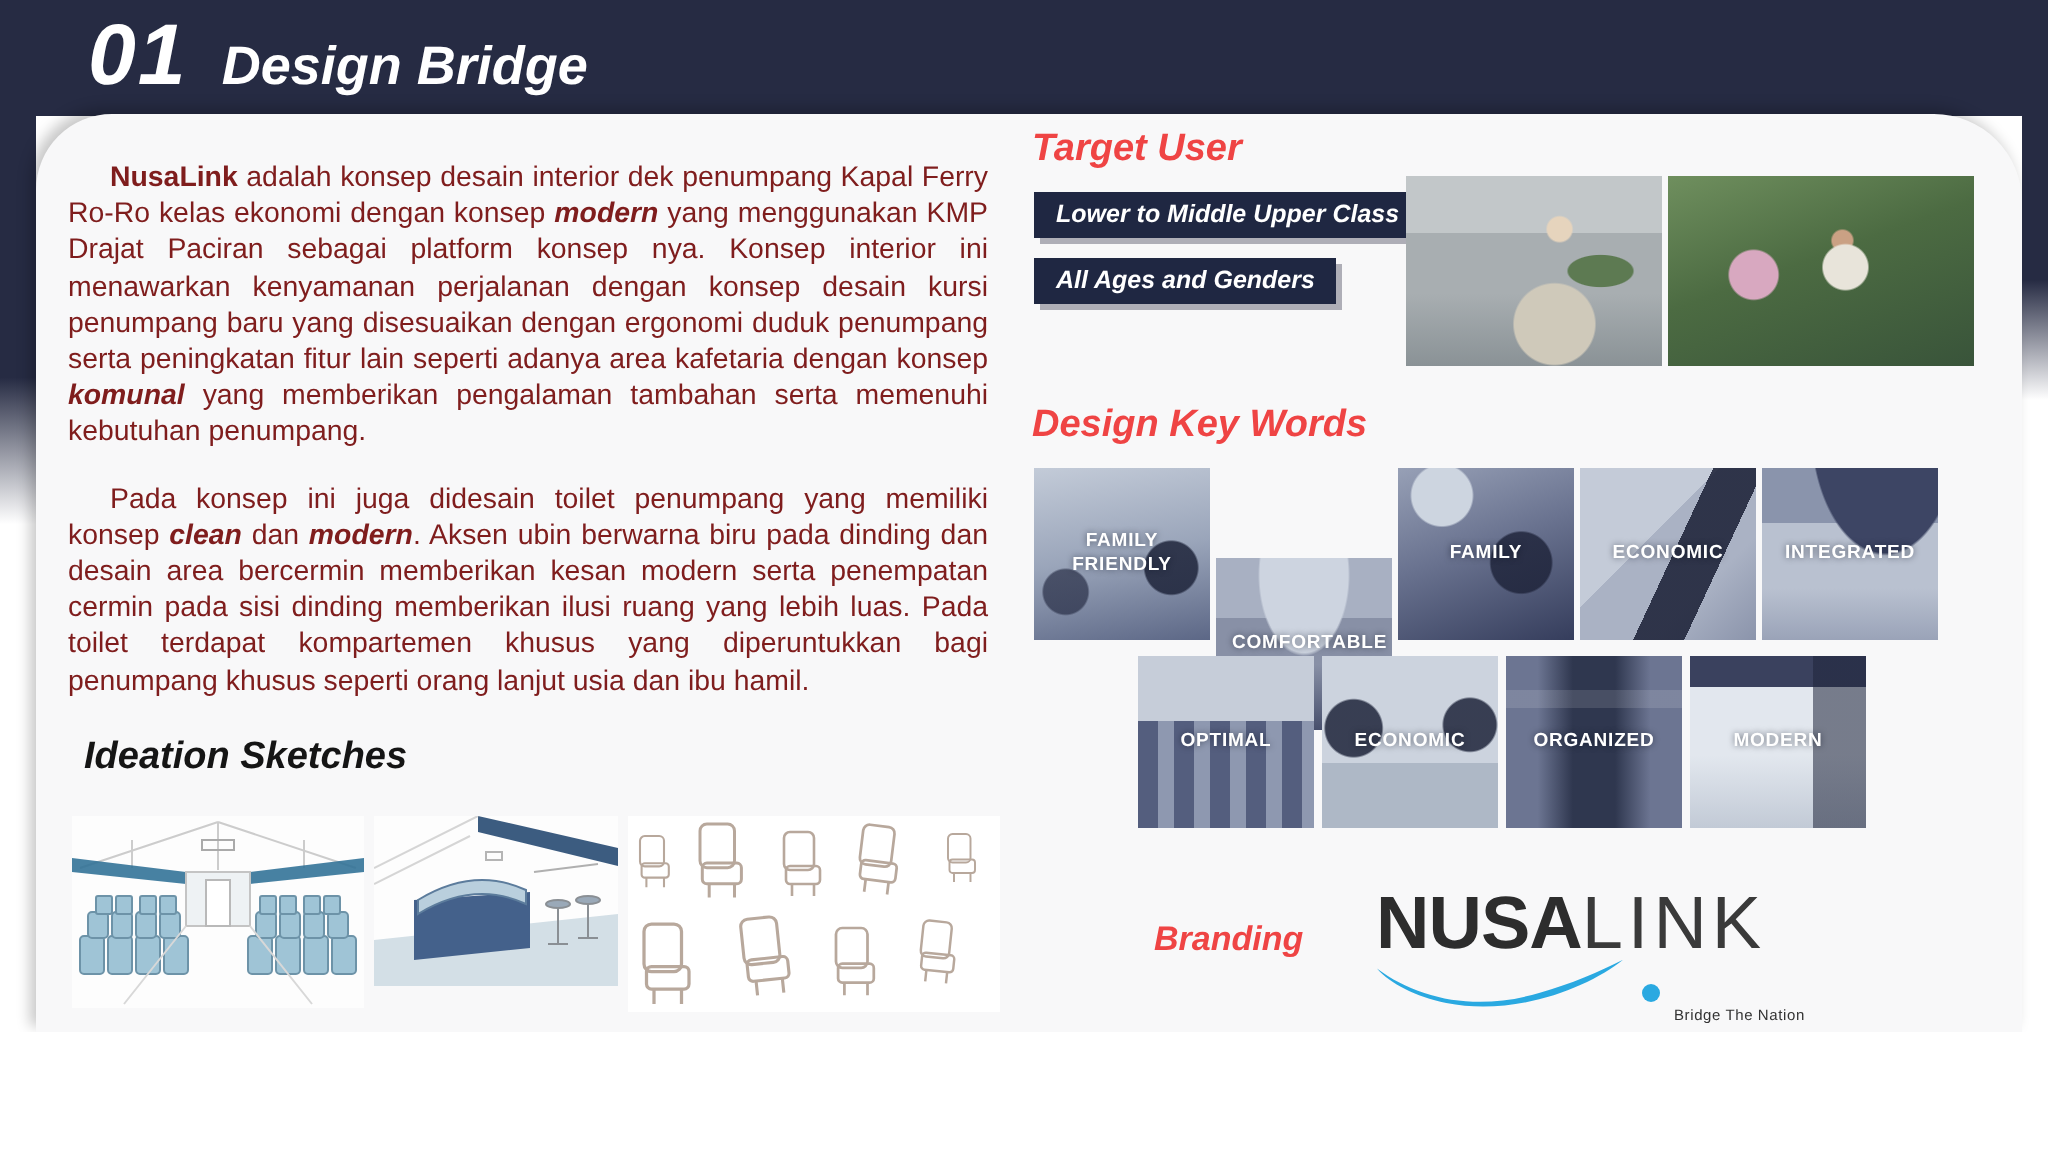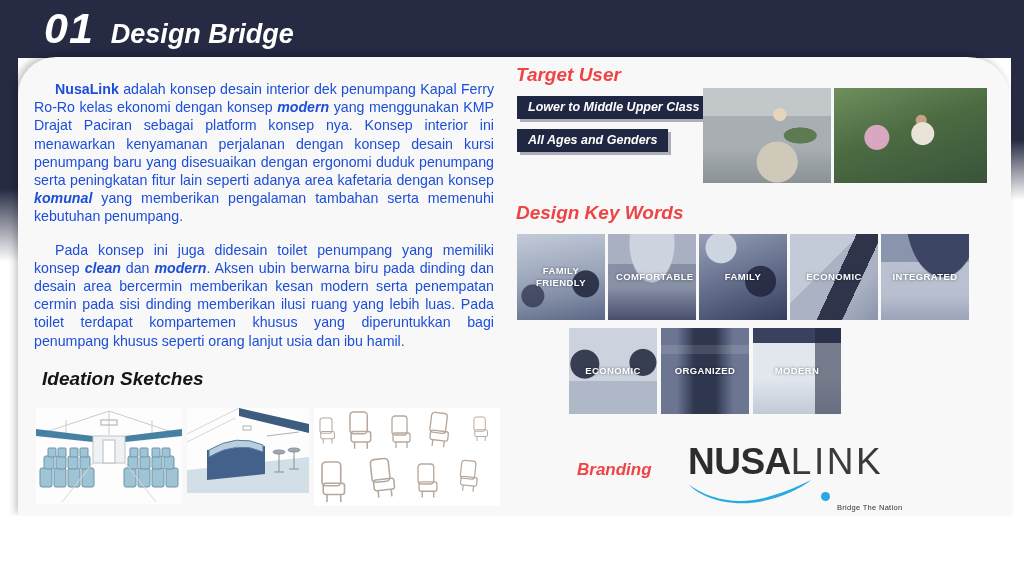--- a/index.html
+++ b/index.html
@@ -20,21 +20,21 @@
 
   .header { position:absolute; top:4px; left:44px; z-index:2; display:flex; align-items:baseline; gap:17px;
             color:#fff; font-style:italic; }
   .header .num   { font-size:43px; font-weight:bold; letter-spacing:1px; }
   .header .title { font-size:27px; font-weight:bold; }
 
   .sec-h { position:absolute; z-index:2; font-style:italic; font-weight:bold; color:#ef4444; font-size:19px; }
 
   
   .intro { position:absolute; z-index:2; left:34px; top:80px; width:460px;
-           font-size:14.2px; line-height:18.2px; color:#1d4ed8; text-align:justify; }
+           font-size:14.2px; line-height:18.2px; color:#7f1d1d; text-align:justify; }
   .intro p { margin:0 0 15px 0; text-indent:21px; }
   .lead-b { font-weight:bold; }
   .kw-em  { font-weight:bold; font-style:italic; }
 
   .h-ideation { left:42px; top:368px; color:#151515; }
 
   .sketches { position:absolute; z-index:2; left:36px; top:408px; display:flex; gap:5px; align-items:flex-start; }
   .sk { background:#fdfdfd; }
 
   
@@ -61,21 +61,21 @@
   .h-keywords { left:516px; top:202px; }
   .kwrow1 { position:absolute; z-index:2; left:517px; top:234px; display:flex; gap:3px; }
   .kwrow2 { position:absolute; z-index:2; left:569px; top:328px; display:flex; gap:4px; }
   .tile { width:88px; height:86px; position:relative; display:flex; align-items:center; justify-content:center; }
   .tile-label { color:#fff; font-weight:bold; font-size:9.5px; letter-spacing:.4px; text-align:center;
                 line-height:1.25; text-shadow:0 0 3px rgba(10,14,30,.55); max-width:72px; }
   .t1 { background: radial-gradient(circle at 78% 58%, rgba(30,36,58,.85) 0 13px, rgba(0,0,0,0) 14px),
         radial-gradient(circle at 18% 72%, rgba(40,46,70,.7) 0 11px, rgba(0,0,0,0) 12px),
         linear-gradient(170deg,#c3cbd8 0%, #9aa5ba 50%, #5c6786 100%); }
   .t2 { background: radial-gradient(ellipse at 50% 10%, #cdd4e0 0 22px, rgba(0,0,0,0) 23px),
-        linear-gradient(to bottom,#a8b0c2 0 35%, #8890a6 35% 62%, #474f6c 100%); }
+        linear-gradient(to bottom,#a8b0c2 0 35%, #8890a6 35% 62%, #474f6c 100%); margin-top: 45px; }
   .t3 { background: radial-gradient(circle at 25% 16%, #cdd5e0 0 15px, rgba(0,0,0,0) 16px),
         radial-gradient(circle at 70% 55%, rgba(28,33,55,.8) 0 15px, rgba(0,0,0,0) 16px),
         linear-gradient(160deg,#97a0b6 0%, #6a7390 45%, #353d5c 100%); }
   .t4 { background: linear-gradient(115deg, rgba(0,0,0,0) 0 52%, rgba(25,30,52,.85) 52% 72%, rgba(0,0,0,0) 72%),
         linear-gradient(135deg,#c4cbd8 0 40%, #aab2c4 40% 70%, #8b94ab 100%); }
   .t5 { background: radial-gradient(ellipse at 70% -25%, #3d4564 0 42%, rgba(0,0,0,0) 43%),
         linear-gradient(to bottom,#8a94ac 0 32%, #b9c1d0 32% 70%, #9aa3b8 100%); }
   .t6 { background: linear-gradient(to bottom,#c6cdd9 0 38%, rgba(0,0,0,0) 38%),
         repeating-linear-gradient(to right,#545e7e 0 10px, #8e98b0 10px 18px); }
   .t7 { background: radial-gradient(circle at 18% 42%, rgba(30,36,58,.85) 0 14px, rgba(0,0,0,0) 15px),
@@ -211,20 +211,23 @@
         <span class="tile-label">FAMILY</span>
       </div>
     <div class="tile t4">
         <span class="tile-label">ECONOMIC</span>
       </div>
     <div class="tile t5">
         <span class="tile-label">INTEGRATED</span>
       </div>
   </div>
   <div class="kwrow2">
+    <div class="tile t6">
+        <span class="tile-label">OPTIMAL</span>
+      </div>
     <div class="tile t7">
         <span class="tile-label">ECONOMIC</span>
       </div>
     <div class="tile t8">
         <span class="tile-label">ORGANIZED</span>
       </div>
     <div class="tile t9">
         <span class="tile-label">MODERN</span>
       </div>
   </div>

